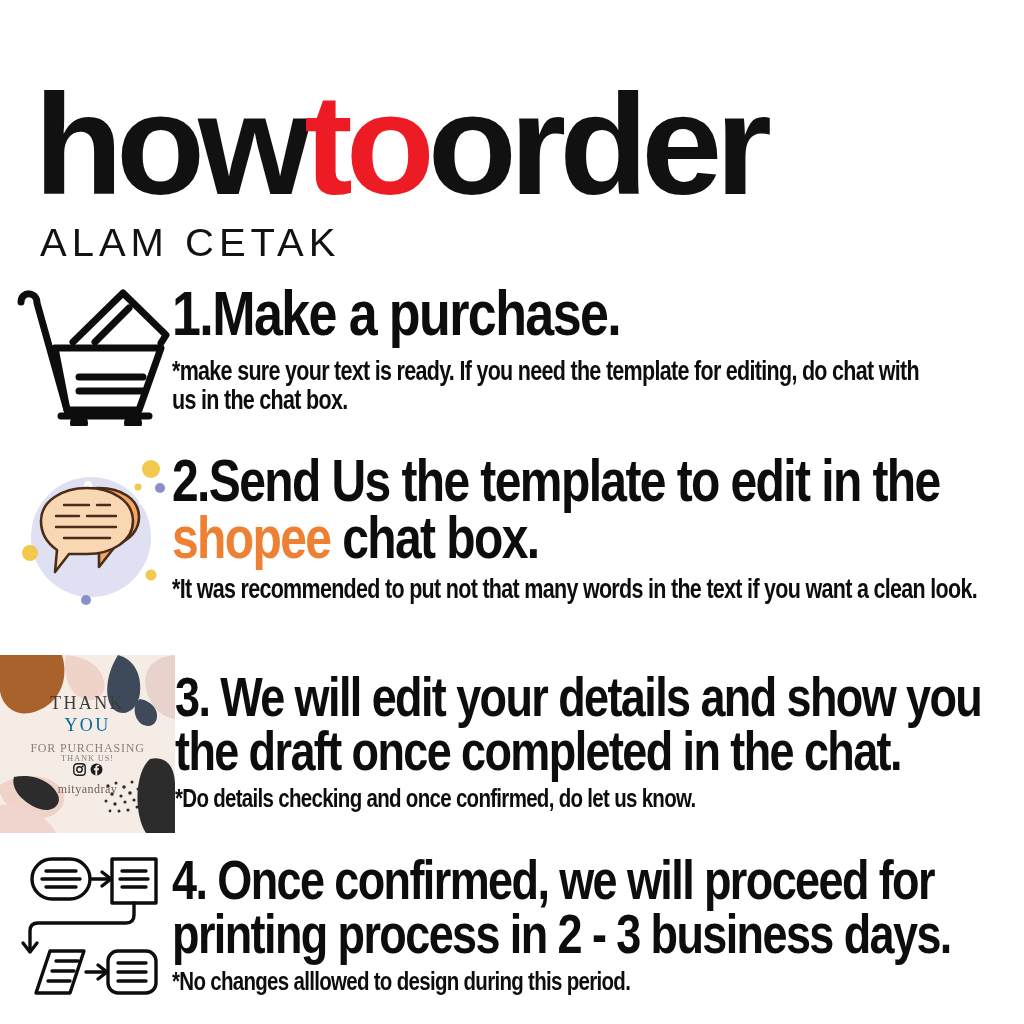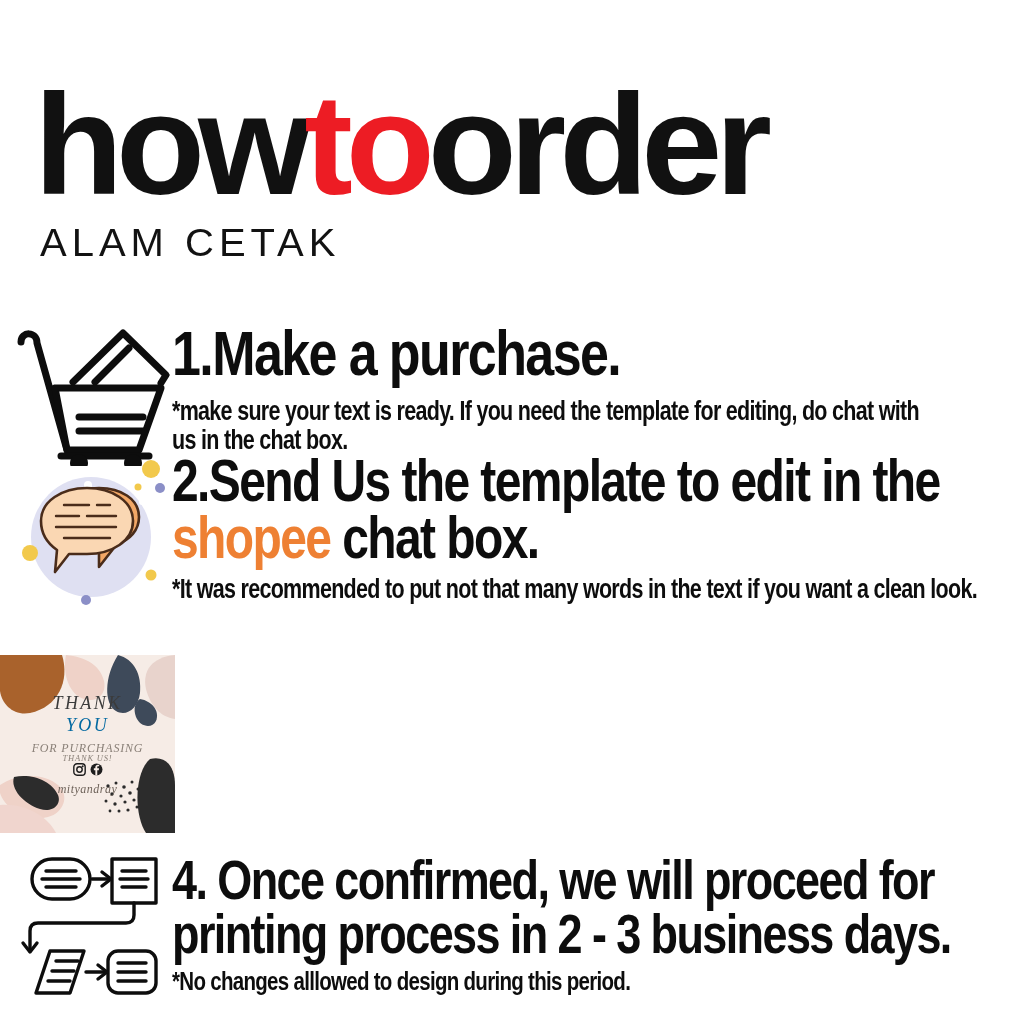--- a/index.html
+++ b/index.html
@@ -60,32 +60,32 @@
     color:#0d0d0d;
     font-size:21.5px;
     line-height:1.02;
     letter-spacing:-0.7px;
     transform:scaleY(1.3);
     transform-origin:left top;
   }
   .orange{color:#EE8033;}
 
   
-  #step-1{left:10px;top:283px;width:1004px;margin-top:40px;}
+  #step-1{left:10px;top:283px;width:1004px;}
   #step-1 .step-icon{width:162px;height:140px;margin-top:4px;}
   #step-1 .step-head{font-size:52px;}
   #step-1 .step-note{margin-top:24px;width:770px;}
 
   #step-2{left:10px;top:452px;width:1004px;}
   #step-2 .step-icon{width:162px;height:162px;margin-top:2px;}
   #step-2 .step-head{font-size:48px;width:800px;}
   #step-2 .step-note{margin-top:30px;width:820px;}
 
   #step-3{left:0px;top:655px;width:1024px;}
-  #step-3 .step-icon{width:175px;height:178px;margin-top:0px;font-style:italic;}
+  #step-3 .step-icon{width:175px;height:178px;margin-top:0px;}
   #step-3 .step-head{font-size:45px;width:840px;margin-top:16px;}
   #step-3 .step-note{margin-top:26px;width:830px;font-size:20.5px;}
 
   #step-4{left:10px;top:842px;width:1014px;}
   #step-4 .step-icon{width:162px;height:152px;margin-top:4px;}
   #step-4 .step-head{font-size:45px;width:830px;margin-top:12px;}
   #step-4 .step-note{margin-top:26px;width:820px;font-size:20.5px;}
 
   
   .card{
@@ -219,20 +219,24 @@
             <circle cx="18" cy="6" r="1.7" fill="#1d1d1d"></circle>
           </svg>
           <svg width="13" height="13" viewBox="0 0 24 24">
             <circle cx="12" cy="12" r="11" fill="#1d1d1d"></circle>
             <path d="M13.4 23V13.2h2.8l.5-3.4h-3.3V7.8c0-1 .3-1.7 1.7-1.7h1.8V3.1c-.3 0-1.4-.1-2.6-.1-2.6 0-4.4 1.6-4.4 4.5v2.3H7.1v3.4h2.8V23z" fill="#F6ECE6"></path>
           </svg>
         </div>
         <div class="handle">mityandray</div>
       </div>
     </div>
+    <div class="step-body">
+      <div class="step-head">3. We will edit your details and show you the draft once completed in the chat.</div>
+      <div class="step-note">*Do details checking and once confirmed, do let us know.</div>
+    </div>
   </div>
 
   <div class="step" id="step-4">
     <div class="step-icon">
       <svg width="158" height="150" viewBox="0 0 158 150" fill="none" stroke="#0d0d0d" stroke-width="3.4" stroke-linecap="round" stroke-linejoin="round">
         <rect x="20" y="12" width="58" height="40" rx="20"></rect>
         <path d="M34 24 L64 24 M30 32 L68 32 M34 40 L64 40"></path>
         <rect x="100" y="12" width="44" height="44"></rect>
         <path d="M110 24 L134 24 M108 32 L136 32 M110 40 L134 40"></path>
         <path d="M80 32 L98 32"></path>

